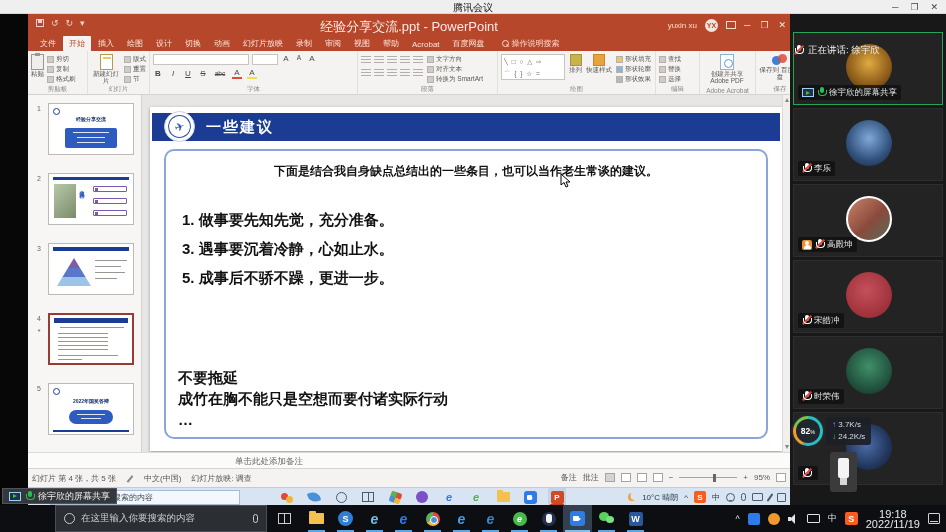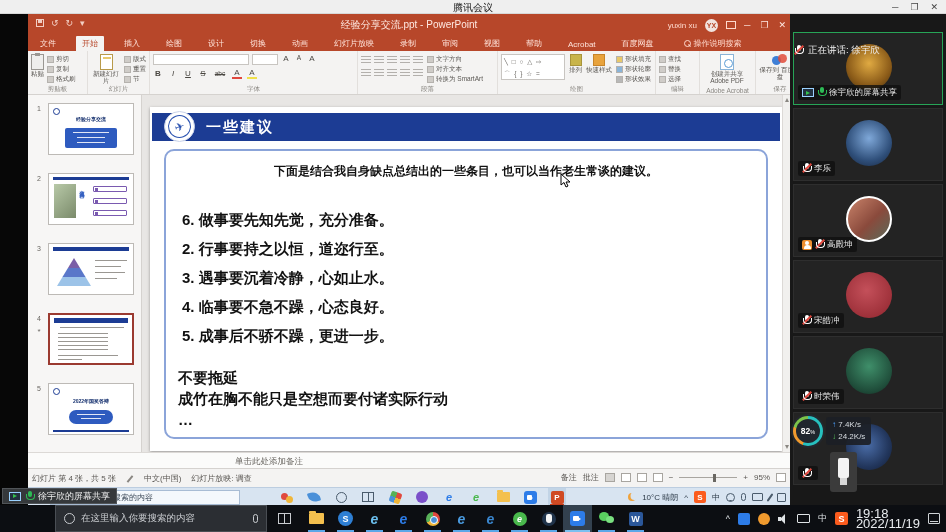--- a/index.html
+++ b/index.html
@@ -14,28 +14,28 @@
 
   
   #stage{position:absolute;left:0;top:14px;width:946px;height:491px;background:#070707;}
 
   
   #remote{position:absolute;left:28px;top:0;width:762px;height:491px;background:#e8e6e4;}
   #ppt-titlebar{position:absolute;left:0;top:0;width:762px;height:22px;background:#b7472a;color:#fff;}
   .qat{position:absolute;left:8px;top:4px;display:flex;gap:7px;align-items:center;color:#f3cfc4;font-size:9px;}
   .ic-floppy{width:8px;height:8px;border:1px solid #f3cfc4;position:relative;display:inline-block;}
   .ic-floppy::after{content:"";position:absolute;left:1px;top:0;width:4px;height:3px;background:#f3cfc4;}
-  #ppt-titlebar .ptitle{position:absolute;left:0;right:0;top:4px;text-align:center;font-size:10px;color:#ffe9e2;}
+  #ppt-titlebar .ptitle{position:absolute;left:0;right:0;top:4px;text-align:center;font-size:13px;color:#ffe9e2;}
   #ppt-titlebar .right{position:absolute;right:4px;top:0;height:22px;display:flex;align-items:center;gap:8px;}
   #ppt-titlebar .user{font-size:8px;color:#ffd9cd;}
   .avatar-yx{width:13px;height:13px;border-radius:50%;background:#f1e3de;color:#b7472a;font-size:7px;font-weight:bold;display:flex;align-items:center;justify-content:center;}
   .ic-ribbonopt{width:10px;height:8px;border:1px solid #ffd9cd;}
   #ppt-titlebar .sys{font-size:9px;color:#ffe9e2;display:flex;gap:10px;align-items:center;}
 
-  #ppt-tabs{position:absolute;left:0;top:22px;width:762px;height:15px;background:#b7472a;display:flex;align-items:flex-end;padding-left:6px;gap:14px;}
+  #ppt-tabs{position:absolute;left:0;top:22px;width:762px;height:15px;background:#b7472a;display:flex;align-items:flex-end;padding-left:6px;gap:1px;}
   .tab{font-size:8px;color:#ffe3da;padding:2px 6px 2px;white-space:nowrap;}
   .tab.active{background:#f4f3f2;color:#b7472a;border-radius:1px 1px 0 0;}
   #tellme{display:flex;align-items:center;gap:3px;margin-left:10px;font-size:8px;color:#ffd9cd;padding-bottom:2px;}
   .ic-search{width:7px;height:7px;position:relative;display:inline-block;}
   .ic-search::before{content:"";position:absolute;left:0;top:0;width:5px;height:5px;border:1px solid #ffd9cd;border-radius:50%;}
   .ic-search::after{content:"";position:absolute;left:4.5px;top:4.5px;width:3px;height:1px;background:#ffd9cd;transform:rotate(45deg);}
 
   
   #ribbon{position:absolute;left:0;top:37px;width:762px;height:44px;background:#f4f3f2;border-bottom:1px solid #d5d2cf;display:flex;}
   .grp{position:relative;height:100%;border-right:1px solid #e2dfdc;padding:3px 3px 9px;flex:none;}
@@ -207,21 +207,21 @@
   .wechat::after{content:"";position:absolute;left:7px;top:4px;width:8px;height:7px;border-radius:50%;background:#7ae080;}
   .word{width:14px;height:14px;background:#2b579a;border-radius:2px;color:#fff;font-size:9px;font-weight:bold;display:flex;align-items:center;justify-content:center;}
   #tray{position:absolute;right:6px;top:0;height:27px;display:flex;align-items:center;gap:8px;color:#dfe3e6;font-size:9px;}
   .ic-spk{position:relative;width:11px;height:10px;}
   .ic-spk::before{content:"";position:absolute;left:0;top:3px;width:3px;height:4px;background:#dfe3e6;}
   .ic-spk::after{content:"";position:absolute;left:2px;top:0;border:5px solid transparent;border-right:5px solid #dfe3e6;border-left:0;}
   .kbd2{width:13px;height:9px;border:1px solid #dfe3e6;border-radius:1px;}
   .bluechip{width:12px;height:12px;border-radius:2px;background:#2d7ce8;}
   .orangechip{width:12px;height:12px;border-radius:50%;background:#f09a2e;}
   .schip2{width:13px;height:13px;border-radius:2px;background:#fb5b1d;color:#fff;font-weight:bold;font-size:9px;display:flex;align-items:center;justify-content:center;}
-  #clock{text-align:left;font-size:13px;line-height:10px;color:#e8ebee;}
+  #clock{text-align:center;font-size:11px;line-height:10px;color:#e8ebee;}
   .notif2{width:12px;height:11px;border:1px solid #cfd3d6;border-radius:1px;position:relative;}
   .notif2::after{content:"";position:absolute;left:1px;bottom:1px;width:8px;height:1px;background:#cfd3d6;}
 
   
   #cursor{position:absolute;left:560px;top:159px;z-index:9;}
 </style>
 </head>
 <body>
 
 <div id="root">
@@ -518,24 +518,22 @@
         <div id="slide">
           <div id="banner">
             <span class="logo">
                 <b>✈</b>
               </span>
             <span class="btitle">一些建议</span>
           </div>
           <div id="bodybox"></div>
           <div id="intro">下面是结合我自身缺点总结出的一些条目，也可以当作老生常谈的建议。</div>
           <div id="slist">
-            <div>6. 做事要先知先觉，充分准备。</div>
-            <div>2. 行事要持之以恒，道迩行至。</div>
+            <div>1. 做事要先知先觉，充分准备。</div>
             <div>3. 遇事要沉着冷静，心如止水。</div>
-            <div>4. 临事要不急不躁，心态良好。</div>
             <div>5. 成事后不骄不躁，更进一步。</div>
           </div>
           <div id="sfoot">
             <div>不要拖延</div>
             <div>成竹在胸不能只是空想而要付诸实际行动</div>
             <div>…</div>
           </div>
         </div>
         <div id="slidescroll">
           <span class="sarr up"></span>
@@ -697,21 +695,21 @@
             </span>
           <span></span>
         </span>
       </div>
 
       <div id="gauge">
         <span class="inner"></span>
         <span class="val"><span>82</span><b>%</b></span>
       </div>
       <div id="speeds">
-        <div><span class="up">↑</span> <span>7.4</span><span>K/s</span></div>
+        <div><span class="up">↑</span> <span>3.7</span><span>K/s</span></div>
         <div><span class="dn">↓</span> <span>24.2</span><span>K/s</span></div>
       </div>
 
       <div id="usbtip">
         <span class="drive"></span>
         <span class="cap"></span>
       </div>
     </div>
 
     <svg id="cursor" width="12" height="16" viewBox="0 0 12 16">

